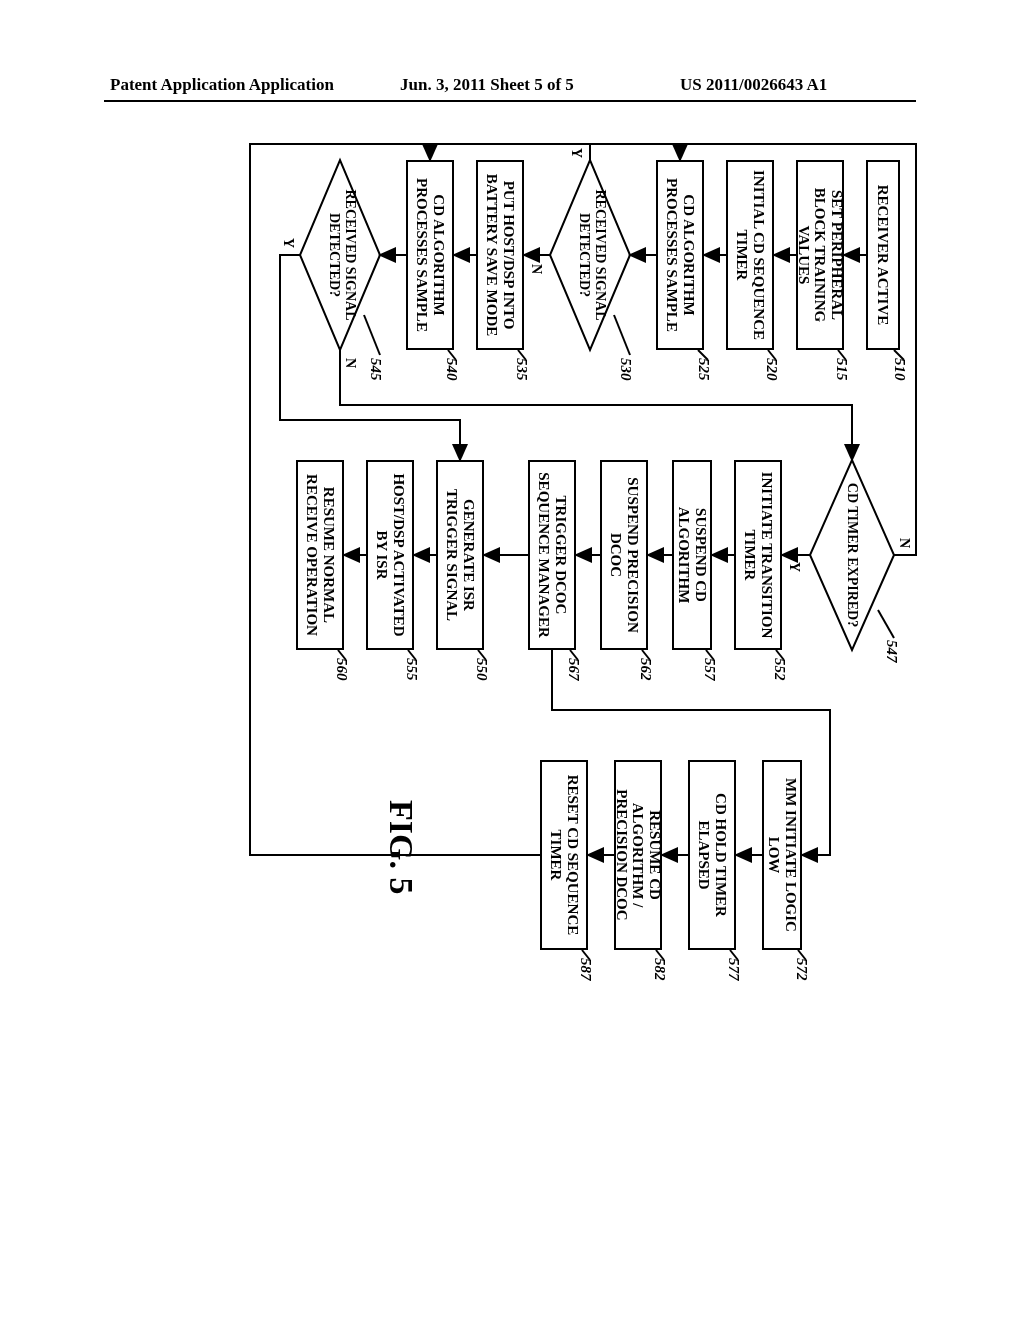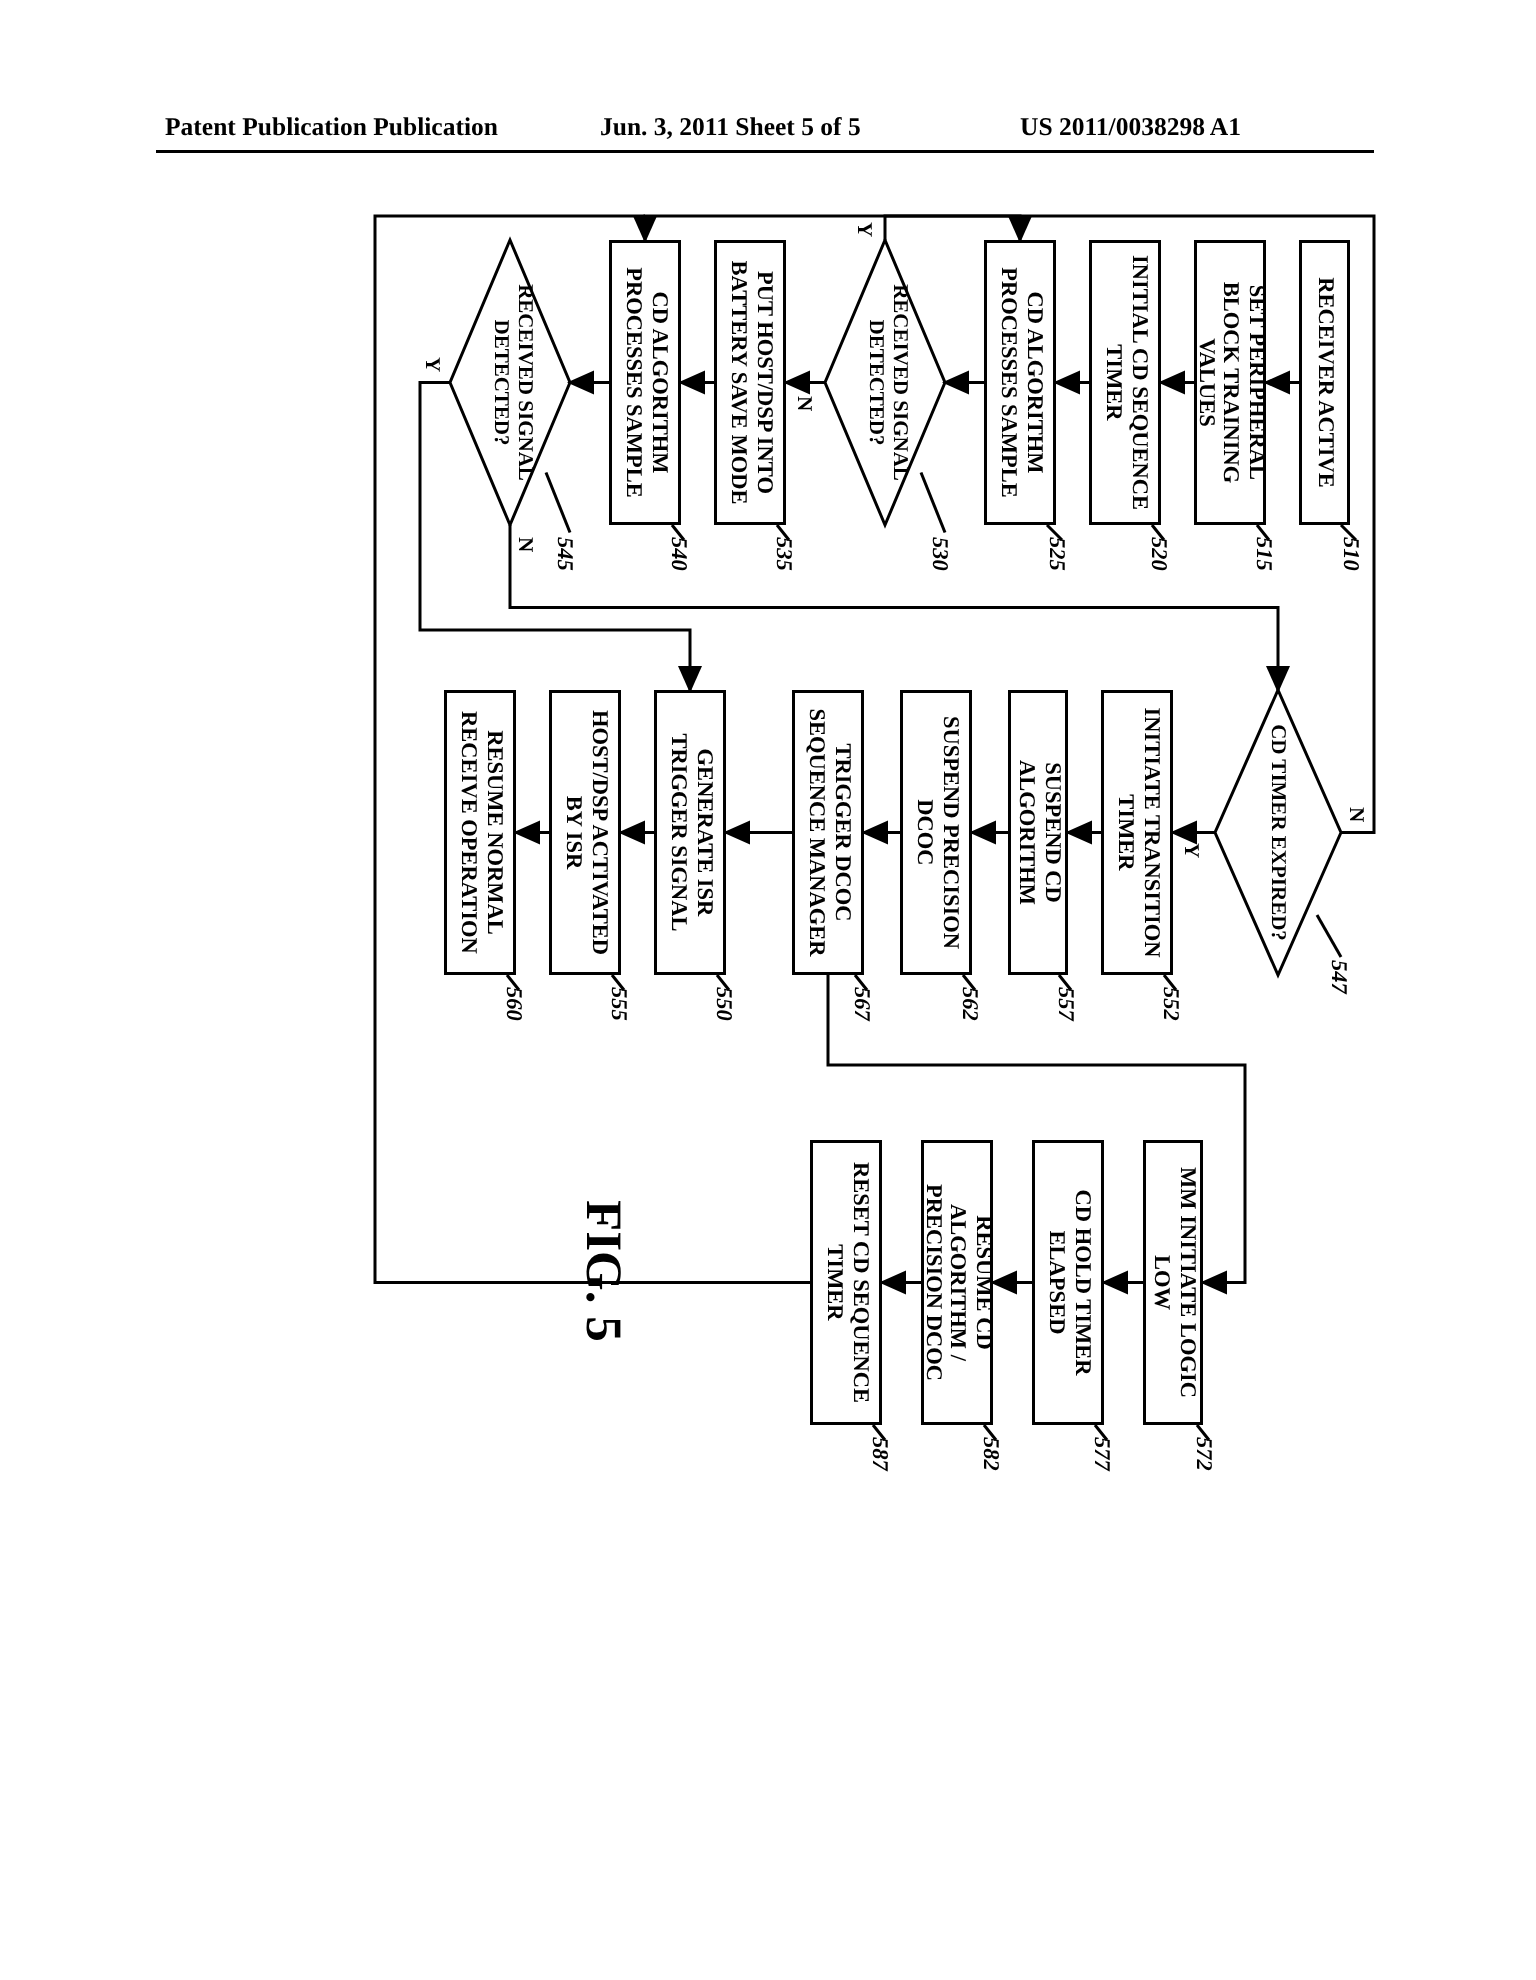--- a/index.html
+++ b/index.html
@@ -74,23 +74,23 @@
   .ln { stroke: #000; stroke-width: 2; fill: none; }
   .ah { fill: #000; }
   .dmd { fill: #fff; stroke: #000; stroke-width: 2; }
   .dtxt { font-size: 14px; font-weight: bold; font-family: "Times New Roman", serif; }
   .edgelbl { font-size: 14px; font-weight: bold; font-family: "Times New Roman", serif; }
 </style>
 </head>
 <body>
 
 <div class="page-header">
-  <span class="hdr-left">Patent Publication Publication</span>
+  <span class="hdr-left">Patent Application Application</span>
   <span class="hdr-mid">Jun. 3, 2011  Sheet 5 of 5</span>
-  <span class="hdr-right">US 2011/0038298 A1</span>
+  <span class="hdr-right">US 2011/0026643 A1</span>
 </div>
 <div class="hdr-rule"></div>
 
 <div class="stage">
 
   <div class="box" style="left:20px; top:30px; width:190px; height:34px;">RECEIVER ACTIVE</div>
   <div class="ref" style="left:218px; top:22px;">510</div>
 
   <div class="box" style="left:20px; top:86px; width:190px; height:48px;">SET PERIPHERAL BLOCK TRAINING VALUES</div>
   <div class="ref" style="left:218px; top:80px;">515</div>

